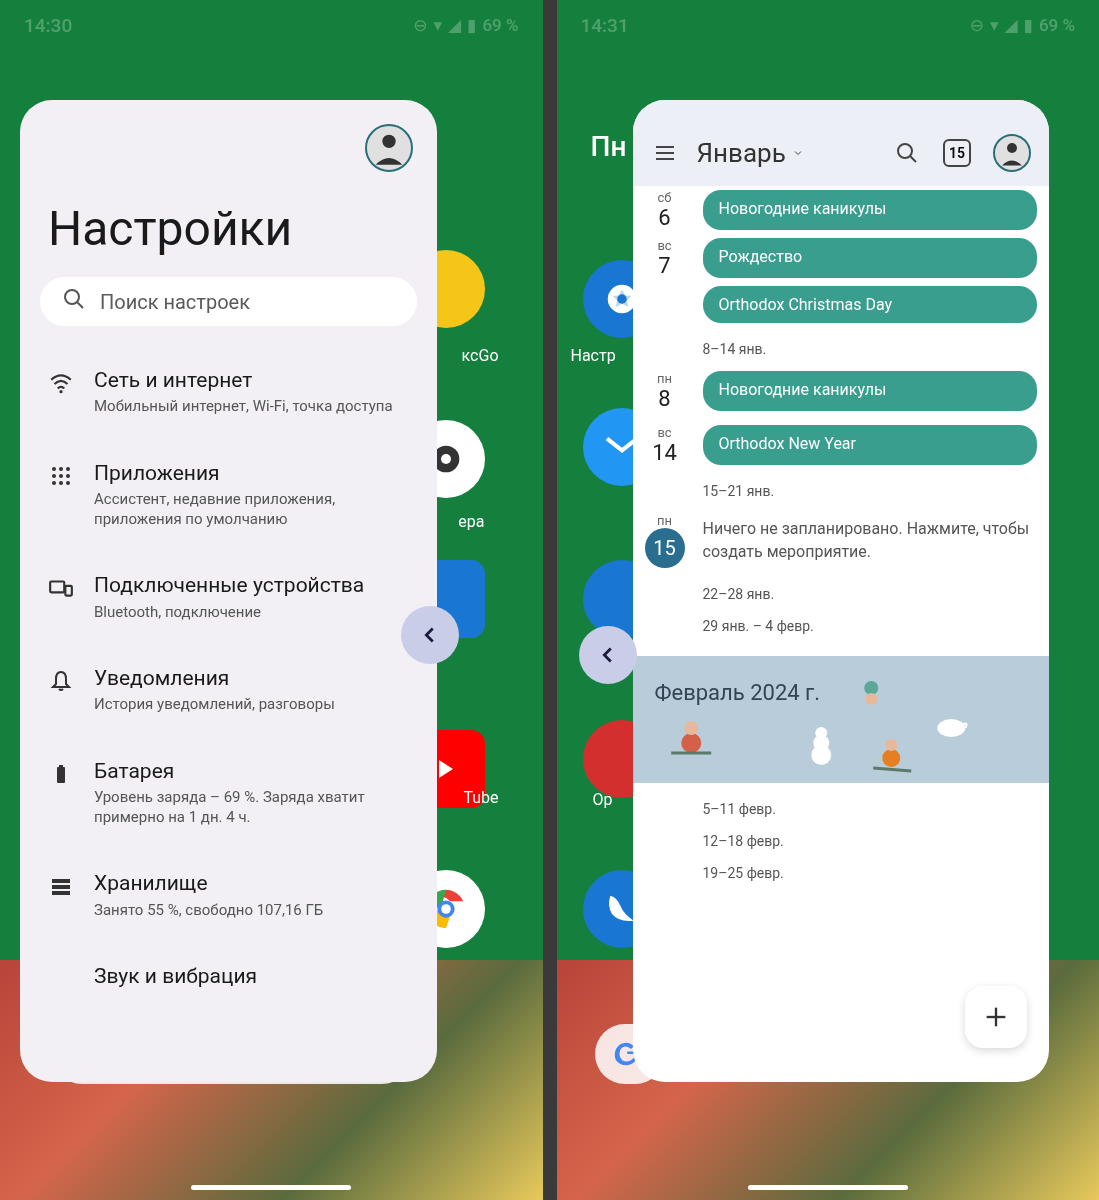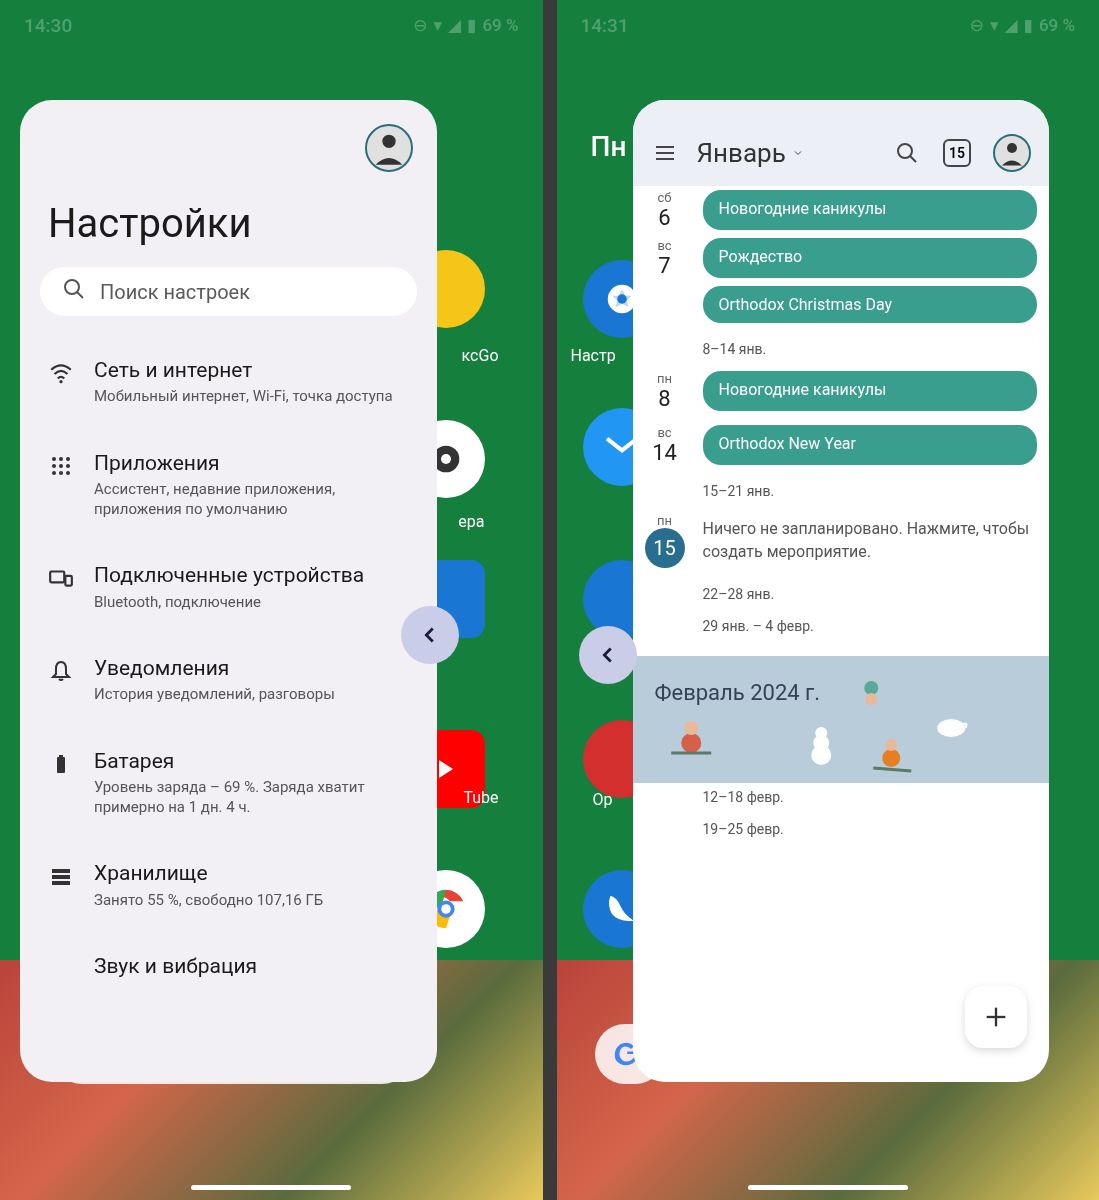--- a/index.html
+++ b/index.html
@@ -88,21 +88,21 @@
     justify-content: center;
     font-size: 24px;
     overflow: hidden;
   }
   .settings-header {
     padding: 100px 28px 20px;
     position: relative;
   }
   .settings-header .avatar { position: absolute; top: 24px; right: 24px; }
   .settings-title {
-    font-size: 40px;
+    font-size: 48px;
     font-weight: 400;
     color: #1a1a1a;
   }
   .search-box {
     margin: 0 20px;
     background: #fff;
     border-radius: 32px;
     height: 49px;
     display: flex;
     align-items: center;
@@ -611,20 +611,21 @@
           <circle cx="250" cy="85" r="9" fill="#e67e22"></circle>
             <circle cx="250" cy="72" r="6" fill="#e8b89a"></circle>
             <line x1="232" y1="95" x2="270" y2="98" stroke="#5a7a6a" stroke-width="3"></line>
           <circle cx="230" cy="15" r="7" fill="#5aa89a"></circle>
             <circle cx="230" cy="26" r="6" fill="#e8b89a"></circle>
           <ellipse cx="310" cy="55" rx="14" ry="9" fill="#fff"></ellipse>
             <path d="M320 52 Q328 48 324 55" fill="none" stroke="#fff" stroke-width="2"></path>
         </svg>
       </div>
 
+      <div class="cal-weeklabel" style="padding-top:18px">5–11 февр.</div>
       <div class="cal-weeklabel" style="padding-top:6px">12–18 февр.</div>
       <div class="cal-weeklabel" style="padding-top:6px">19–25 февр.</div>
     </div>
 
     <div class="fab">
       <svg width="28" height="28" viewBox="0 0 24 24">
           <line x1="12" y1="4" x2="12" y2="20" stroke="#333" stroke-width="2"></line>
           <line x1="4" y1="12" x2="20" y2="12" stroke="#333" stroke-width="2"></line>
         </svg>
     </div>

